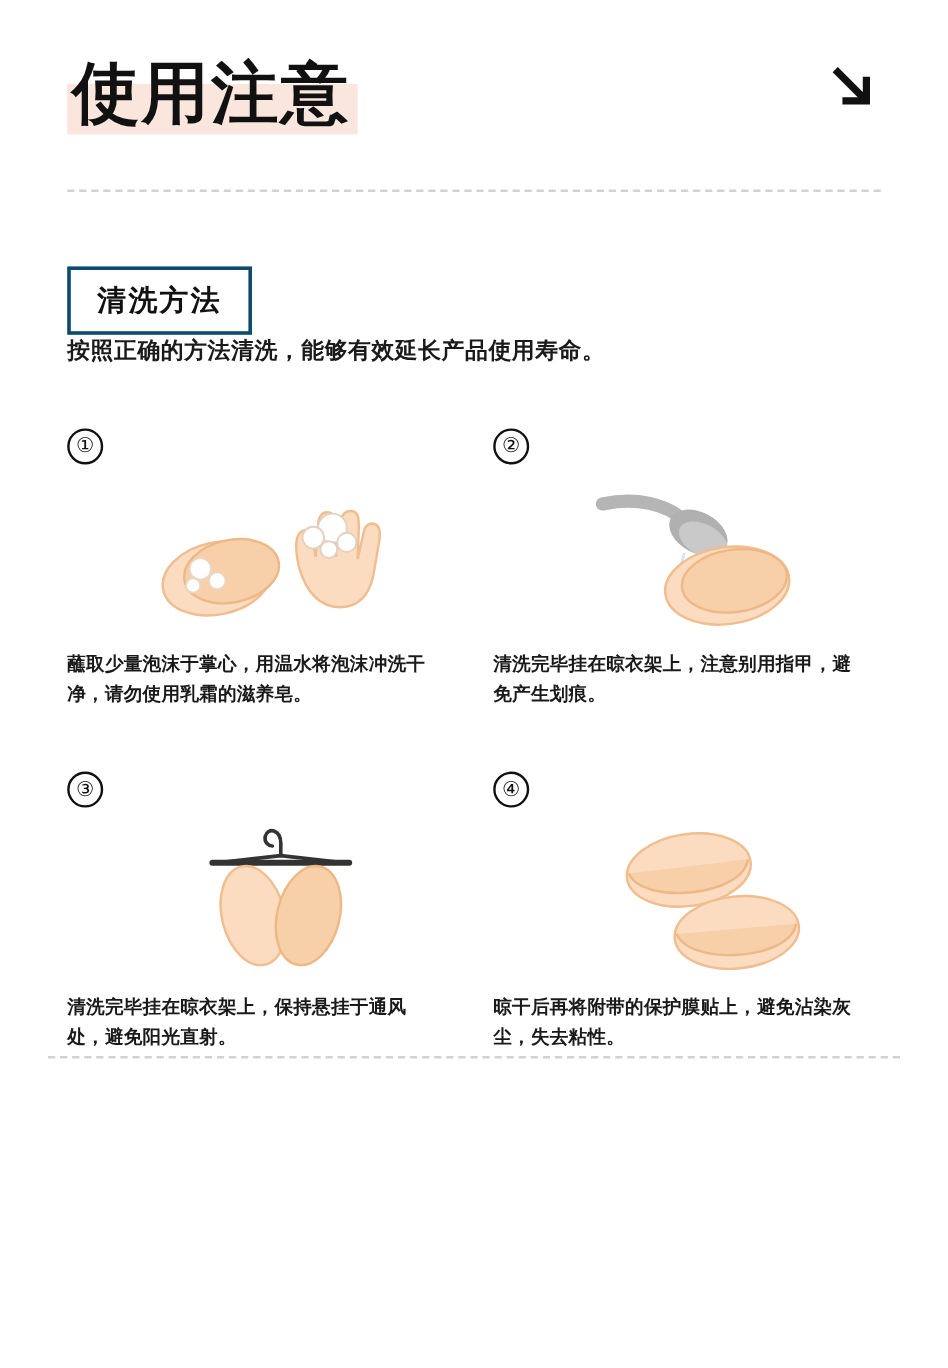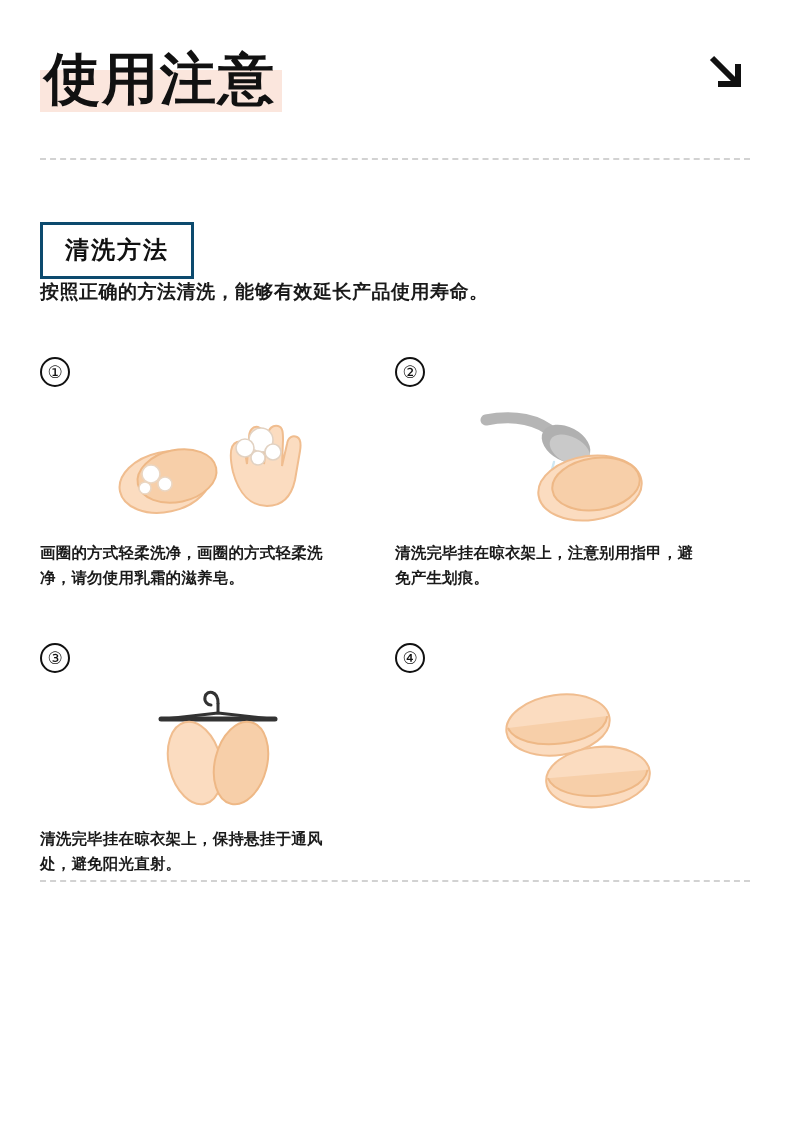--- a/index.html
+++ b/index.html
@@ -10,21 +10,21 @@
     background: #ffffff;
     font-family: "Liberation Sans", "DejaVu Sans", sans-serif;
     color: #1a1a1a;
     position: relative;
     overflow: hidden;
   }
   .page {
     position: relative;
     width: 790px;
     height: 904px;
-    padding: 0 40px;
+    padding: 0 56px;
   }
 
   
   .header {
     padding-top: 48px;
     position: relative;
   }
   .title-wrap {
     display: inline-block;
     position: relative;
@@ -184,21 +184,21 @@
                        L64 30 C65 23 70 21 74 23 C78 25 78 31 77 37
                        L72 66 C68 84 58 92 44 92 C28 92 16 80 10 58 Z" fill="#fbdcc0" stroke="#f0bd8f" stroke-width="2"></path>
             </g>
 
             <circle cx="158" cy="44" r="12" fill="#ffffff" stroke="#e2d2c2" stroke-width="1.6"></circle>
             <circle cx="142" cy="52" r="9" fill="#ffffff" stroke="#e2d2c2" stroke-width="1.6"></circle>
             <circle cx="170" cy="56" r="8" fill="#ffffff" stroke="#e2d2c2" stroke-width="1.6"></circle>
             <circle cx="155" cy="62" r="7" fill="#ffffff" stroke="#e2d2c2" stroke-width="1.6"></circle>
           </svg>
         </div>
-        <div class="step-text">画圈的方式轻柔洗净，画圈的方式轻柔洗净，请勿使用乳霜的滋养皂。</div>
+        <div class="step-text">蘸取少量泡沫于掌心，用温水将泡沫冲洗干净，请勿使用乳霜的滋养皂。</div>
       </div>
 
       <div class="step step-2">
         <div class="step-num">②</div>
         <div class="step-art">
           <svg width="230" height="140" viewBox="0 0 230 140">
 
             <path d="M28 24 C56 18 82 24 96 38" stroke="#b5b5b5" stroke-width="11" fill="none" stroke-linecap="round"></path>
 
             <ellipse cx="108" cy="48" rx="26" ry="17" fill="#b0b0b0" transform="rotate(28 108 48)"></ellipse>
@@ -248,19 +248,20 @@
         <div class="step-art">
           <svg width="230" height="150" viewBox="0 0 230 150">
 
             <ellipse cx="100" cy="48" rx="52" ry="30" fill="#fbdcc0" stroke="#f0bd8f" stroke-width="2" transform="rotate(-8 100 48)"></ellipse>
             <path d="M50 44 C58 72 142 76 150 46" fill="#f7cfa9" stroke="#eeb886" stroke-width="2" transform="rotate(-8 100 48)"></path>
 
             <ellipse cx="140" cy="100" rx="52" ry="30" fill="#fbdcc0" stroke="#f0bd8f" stroke-width="2" transform="rotate(-6 140 100)"></ellipse>
             <path d="M90 96 C98 124 182 128 190 98" fill="#f7cfa9" stroke="#eeb886" stroke-width="2" transform="rotate(-6 140 100)"></path>
           </svg>
         </div>
+        <div class="step-text">晾干后再将附带的保护膜贴上，避免沾染灰尘，失去粘性。</div>
       </div>
 
     </div>
   </div>
 
   <div class="divider-bottom"></div>
 </div>
 
 </body></html>

